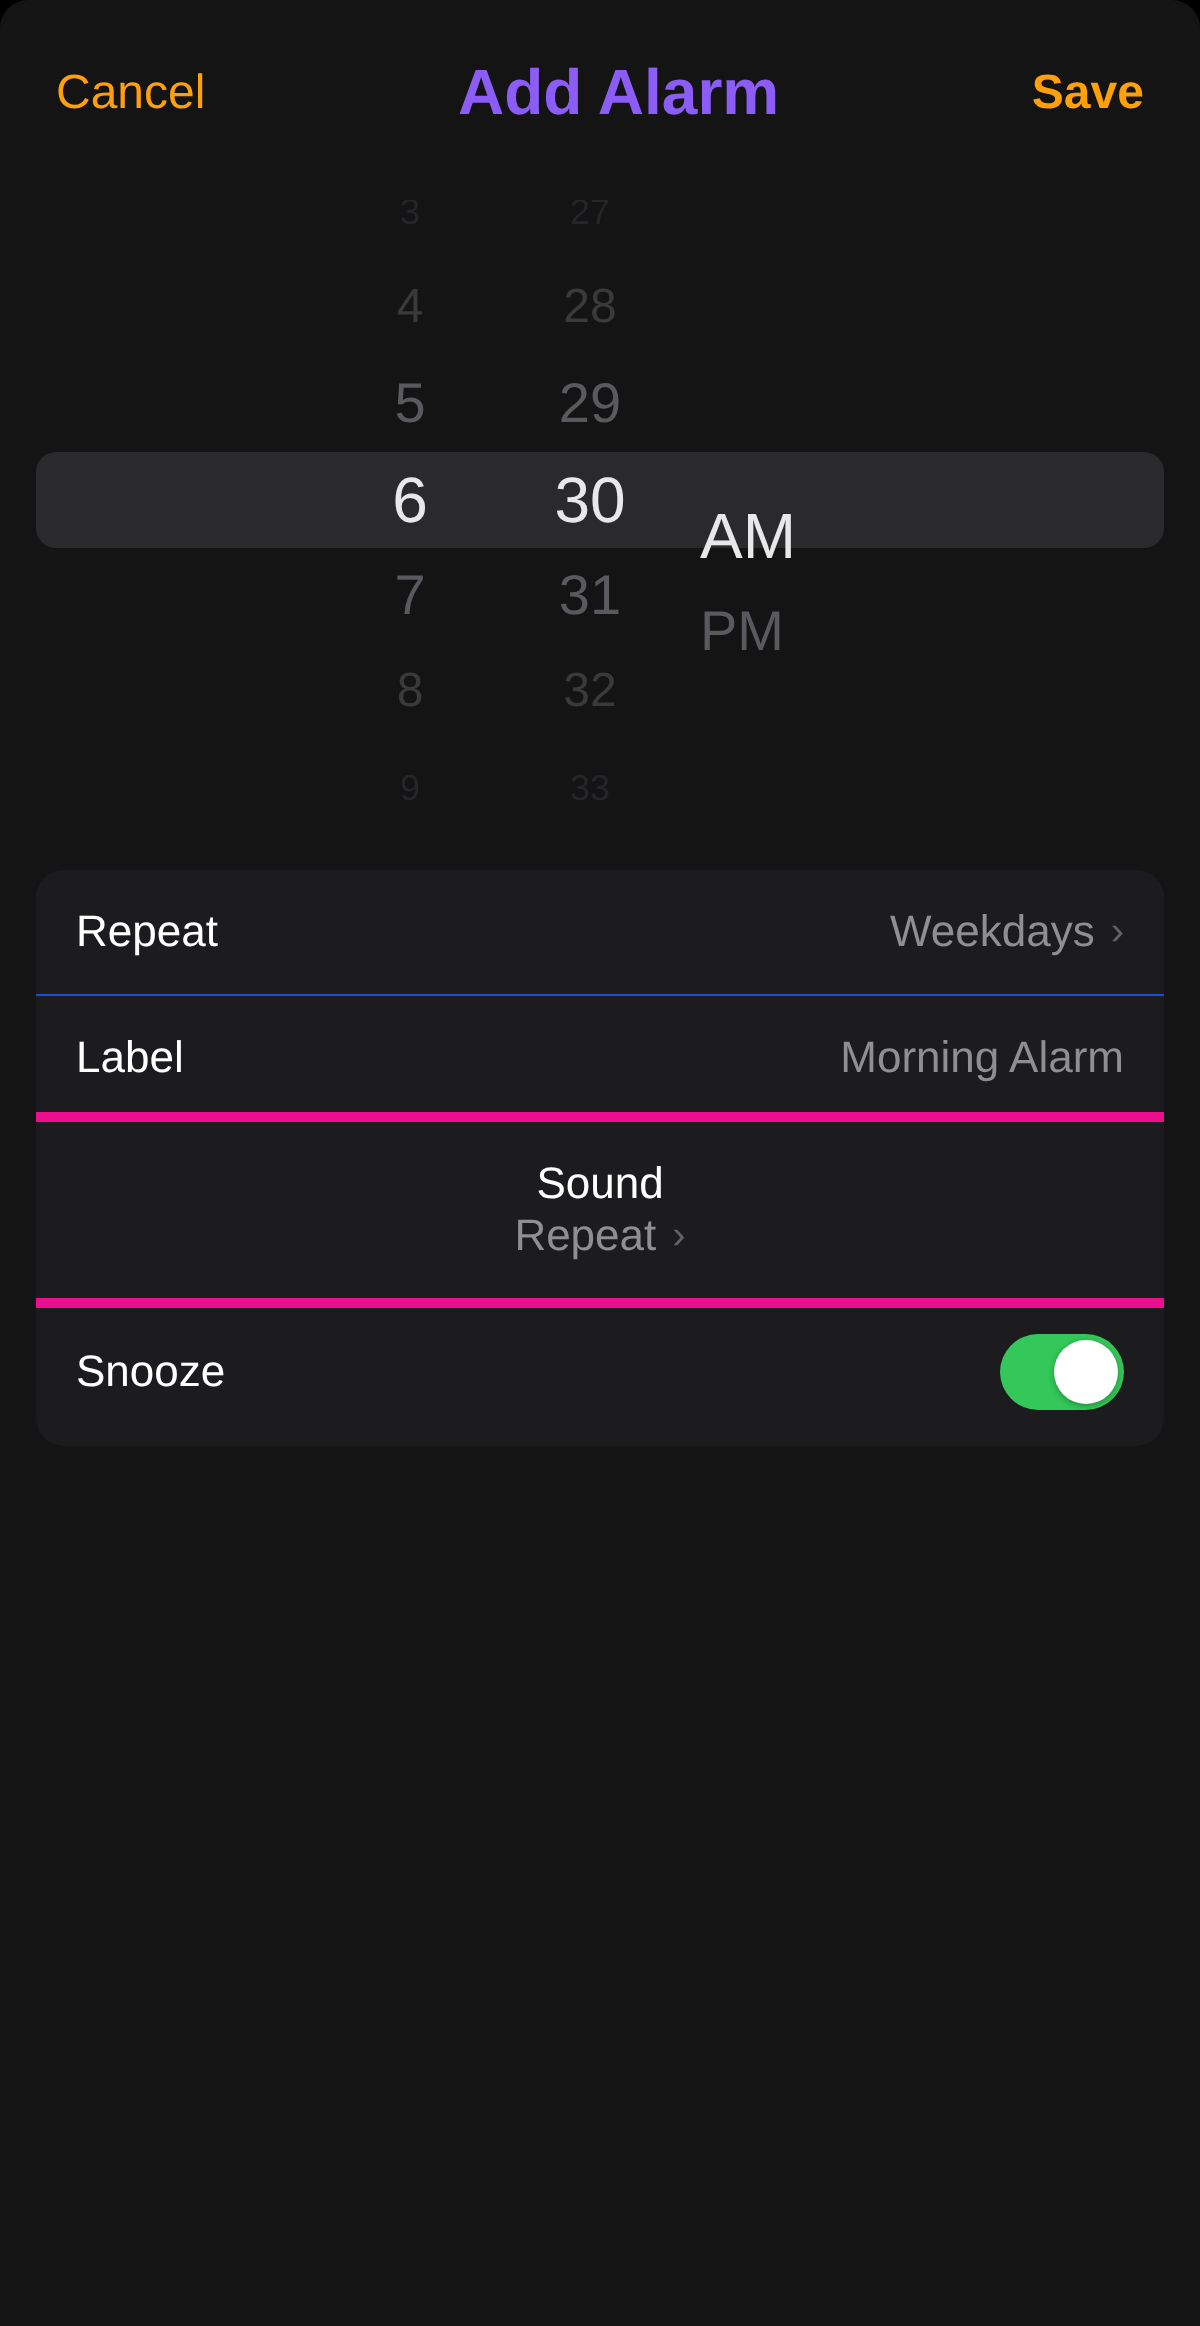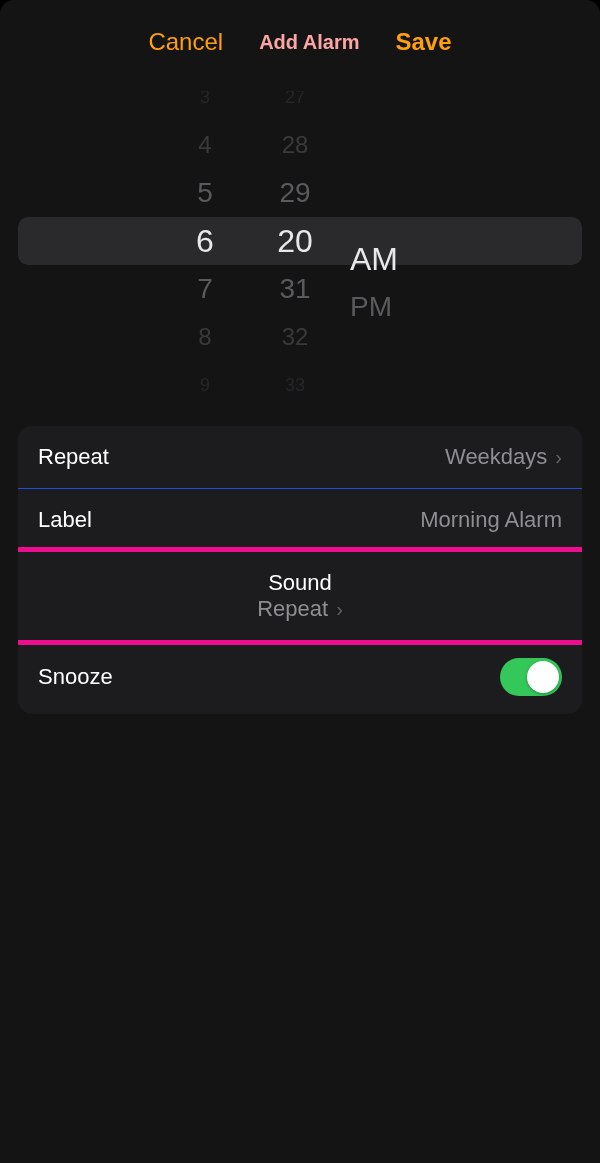--- a/index.html
+++ b/index.html
@@ -18,33 +18,33 @@
     .sheet {
       width: 100%;
       height: 100%;
       background: #141414;
       border-radius: 14px 14px 0 0;
       padding-top: 10px;
     }
     .header {
       display: flex;
       align-items: center;
-      justify-content: center;
+      justify-content: space-between;
       padding: 18px 28px 10px 28px;
       gap: 36px;
     }
     .header .cancel {
       color: #ff9f0a;
       font-size: 24px;
       font-weight: 400;
       cursor: pointer;
     }
     .header .title {
-      color: #fca5a5;
-      font-size: 20px;
+      color: #8b5cf6;
+      font-size: 32px;
       font-weight: 600;
     }
     .header .save {
       color: #ff9f0a;
       font-size: 24px;
       font-weight: 600;
       cursor: pointer;
     }
     .picker {
       position: relative;
@@ -186,21 +186,21 @@
         <div class="picker-item fade1">5</div>
         <div class="picker-item selected">6</div>
         <div class="picker-item fade1">7</div>
         <div class="picker-item fade2">8</div>
         <div class="picker-item fade3">9</div>
       </div>
       <div class="picker-col">
         <div class="picker-item fade3">27</div>
         <div class="picker-item fade2">28</div>
         <div class="picker-item fade1">29</div>
-        <div class="picker-item selected">20</div>
+        <div class="picker-item selected">30</div>
         <div class="picker-item fade1">31</div>
         <div class="picker-item fade2">32</div>
         <div class="picker-item fade3">33</div>
       </div>
       <div class="picker-col ampm">
         <div class="picker-item" style="visibility:hidden">.</div>
         <div class="picker-item" style="visibility:hidden">.</div>
         <div class="picker-item" style="visibility:hidden">.</div>
         <div class="picker-item selected">AM</div>
         <div class="picker-item fade1">PM</div>

